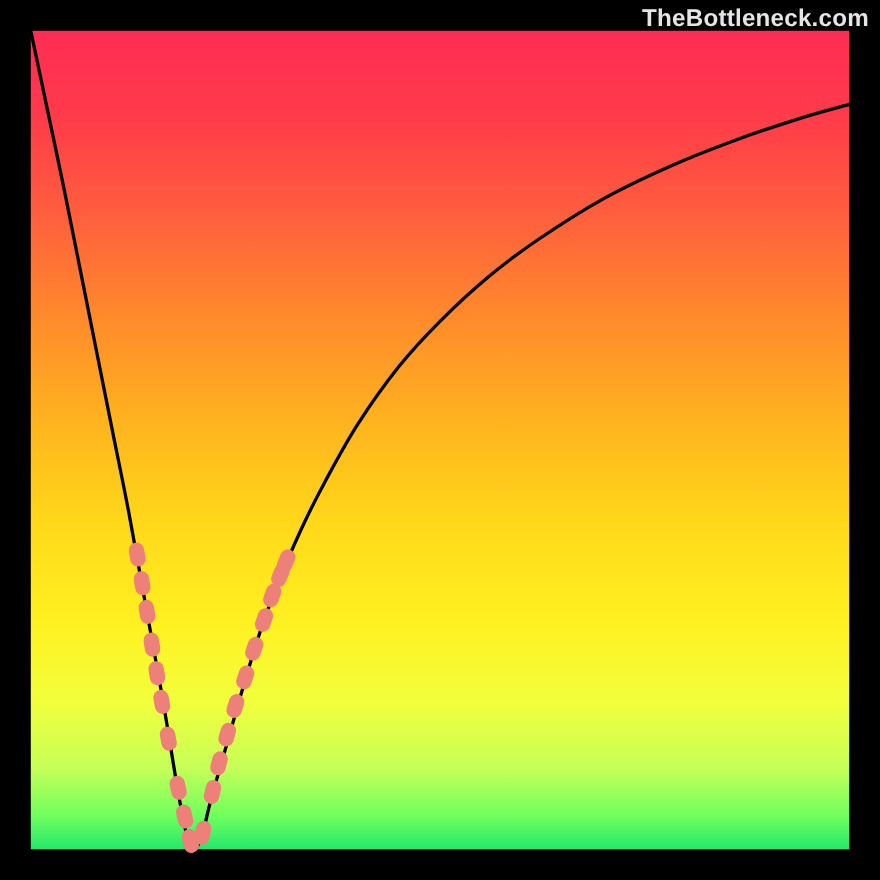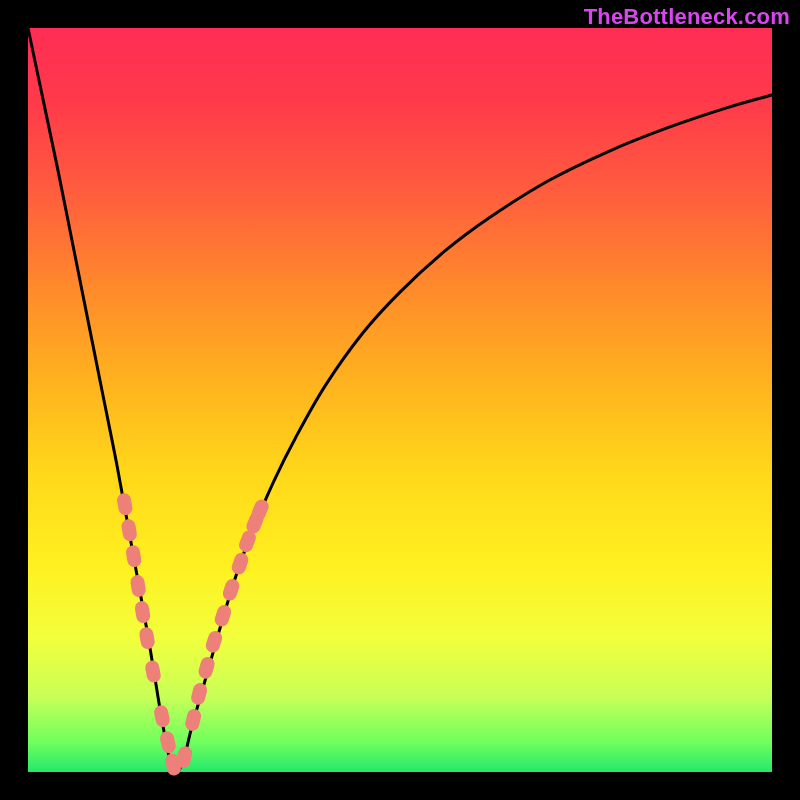--- a/index.html
+++ b/index.html
@@ -35,21 +35,21 @@
     left: 0;
     top: 0;
   }
   .watermark {
     position: absolute;
     top: 4px;
     right: 10px;
     font-family: Arial, Helvetica, sans-serif;
     font-size: 22px;
     font-weight: 600;
-    color: #d946ef;
+    color: #e5e5e5;
     letter-spacing: 0.2px;
     user-select: none;
   }
 </style>
 </head>
 <body>
 
 <div class="frame"></div>
 
 <svg width="800" height="800" viewBox="0 0 800 800">

